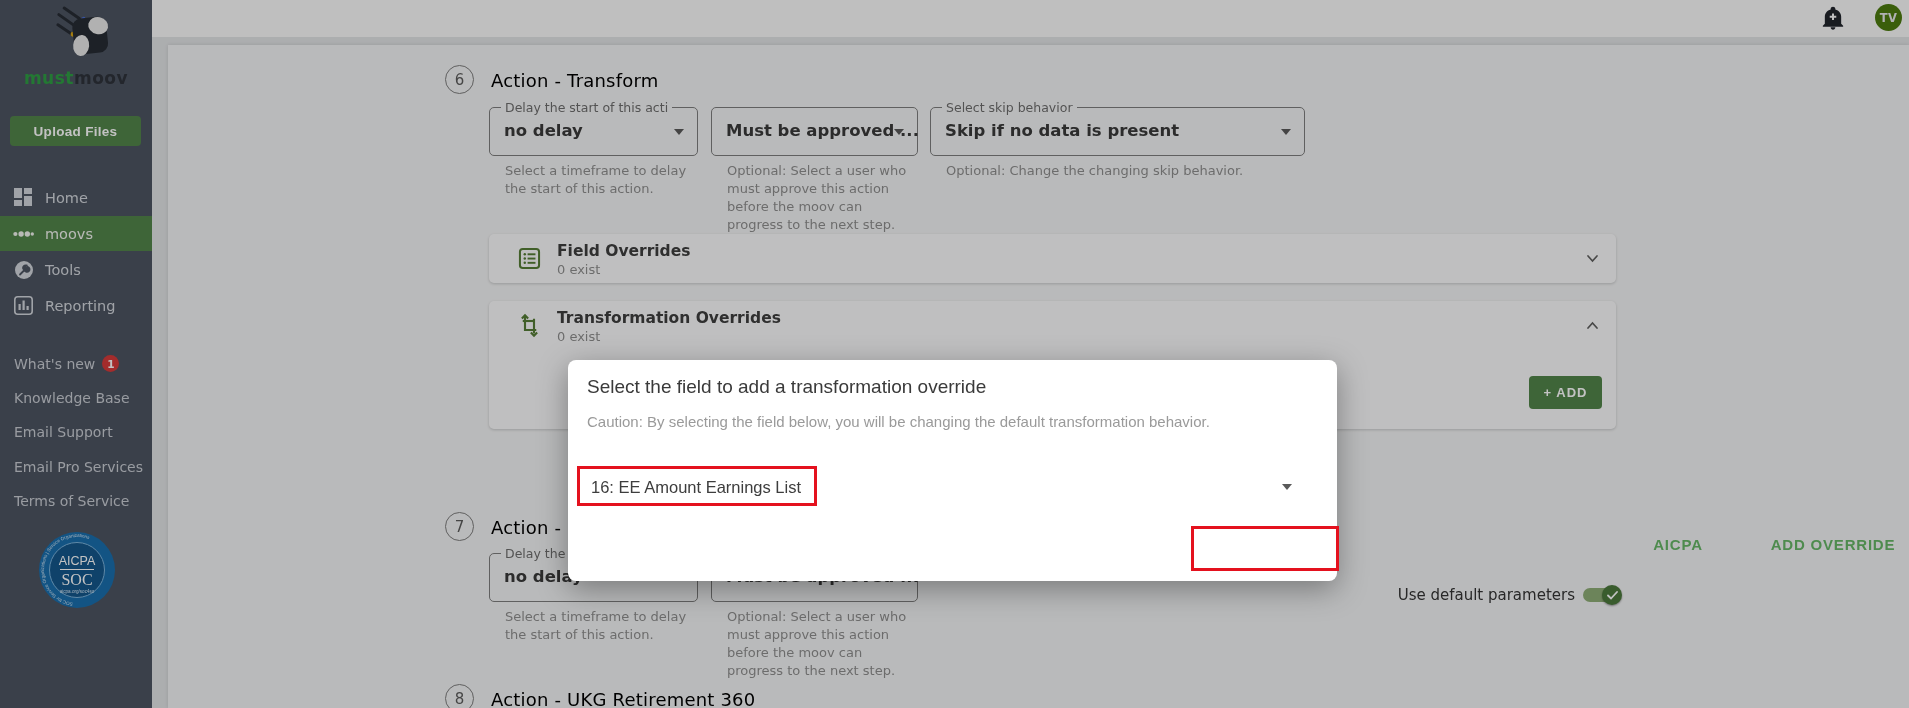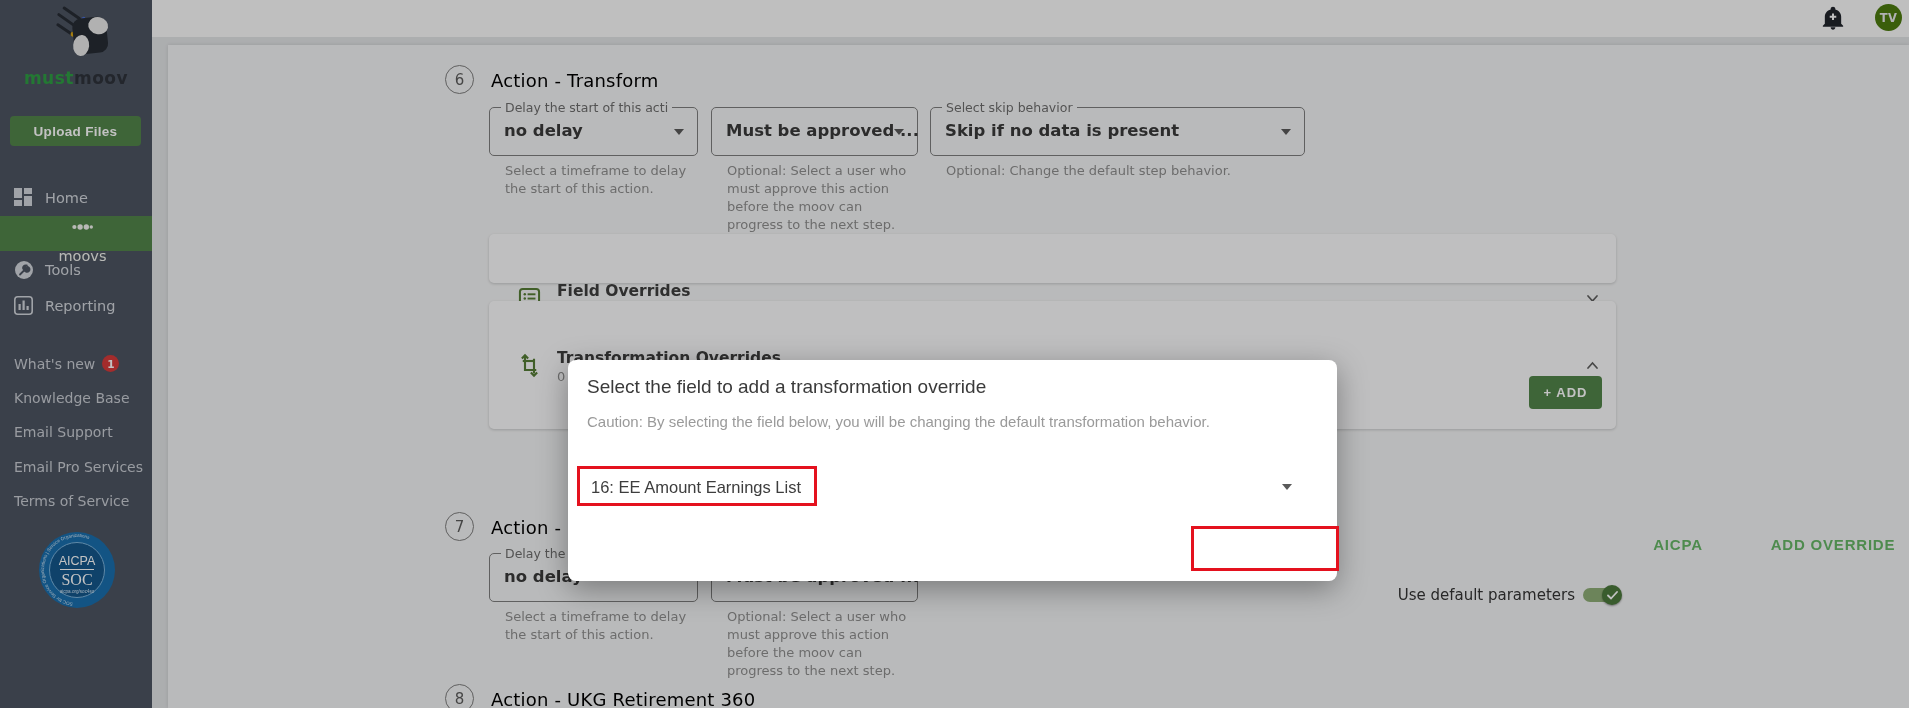--- a/index.html
+++ b/index.html
@@ -13,21 +13,21 @@
   
   .sidebar { position:absolute; left:0; top:0; width:152px; height:708px; background:#4d5562; z-index:5; }
   .logo-wrap { position:absolute; left:0; top:4px; width:152px; text-align:center; }
   .logo-text { font-size:17px; font-weight:bold; letter-spacing:.5px; margin-top:-2px; }
   .logo-text .lg { color:#2f9e44; }
   .logo-text .lb { color:#2e333b; }
   .upload-btn { position:absolute; left:10px; top:116px; width:131px; height:30px; background:#52854a; color:#fff;
                 font-size:13.5px; font-weight:bold; border:none; border-radius:4px; cursor:pointer; letter-spacing:.3px; }
   .nav-item { position:absolute; left:0; width:152px; height:35px; display:flex; align-items:center; gap:11px; padding-left:13px;
               color:#d3d7dd; font-size:14.5px; cursor:pointer; }
-  .nav-item.active { background:#52854a; color:#f2f4ef;flex-direction:column; }
+  .nav-item.active { background:#52854a; color:#f2f4ef; }
   .nav-icon { width:21px; height:21px; flex:0 0 21px; display:flex; align-items:center; justify-content:center; }
   .side-link { position:absolute; left:14px; color:#c9cdd4; font-size:14px; cursor:pointer; white-space:nowrap; display:flex; align-items:center; gap:7px; }
   .badge-1 { display:inline-flex; width:17px; height:17px; border-radius:50%; background:#d63a3a; color:#fff; font-size:10.5px;
              align-items:center; justify-content:center; font-weight:bold; }
   .soc { position:absolute; left:38px; top:530px; }
 
   
   .bell { position:absolute; top:4px; right:62px; width:28px; height:28px; cursor:pointer; }
   .avatar { position:absolute; top:4px; right:7px; width:27px; height:27px; border-radius:50%; background:#4d7c0f; color:#e8eaed;
             display:flex; align-items:center; justify-content:center; font-size:11.5px; font-weight:bold; letter-spacing:.5px; cursor:pointer; }
@@ -39,21 +39,21 @@
 
   .field { position:absolute; height:49px; border:1px solid #7f7f7f; border-radius:5px; cursor:pointer; background:transparent; }
   .field .legend { position:absolute; top:-8px; left:11px; font-size:12.5px; color:#6e6e6e; background:#f4f5f6; padding:0 4px; white-space:nowrap; }
   .field .value { position:absolute; left:14px; top:13px; font-size:16.5px; font-weight:600; color:#3b3b3b; white-space:nowrap; }
   .caret { position:absolute; right:13px; top:21px; width:0; height:0; border-left:5.5px solid transparent;
            border-right:5.5px solid transparent; border-top:6.5px solid #5a5a5a; }
   .helper { position:absolute; font-size:13px; line-height:18px; color:#8f8f8f; }
 
   
   .ovr-card { position:absolute; left:489px; width:1127px; background:#fcfcfd; border-radius:5px; box-shadow:0 1px 3px rgba(0,0,0,.18); }
-  .ovr-head { position:relative; height:49px; cursor:pointer;margin-top:40px; }
+  .ovr-head { position:relative; height:49px; cursor:pointer; }
   .ovr-icon { position:absolute; left:27px; top:11px; }
   .ovr-title { position:absolute; left:68px; top:8px; font-size:15.5px; font-weight:bold; color:#3e3e3e; }
   .ovr-count { position:absolute; left:68px; top:28px; font-size:13px; color:#8f8f8f; }
   .ovr-chev { position:absolute; right:16px; top:17px; }
   .add-btn { position:absolute; left:1040px; top:75px; width:73px; height:33px; background:#52854a; color:#fff; border:none;
              border-radius:4px; font-size:13px; font-weight:bold; letter-spacing:1px; cursor:pointer; }
 
   
   .toggle-label { position:absolute; left:1360px; top:586px; width:215px; text-align:right; font-size:15px; color:#353535; }
   .toggle { position:absolute; left:1583px; top:588px; width:36px; height:14px; background:#8fae77; border-radius:7px; cursor:pointer; }
@@ -210,21 +210,21 @@
   <span class="caret"></span>
 </div>
 <div class="field" style="left:930px; top:107px; width:375px;">
   <span class="legend">Select skip behavior</span>
   <span class="value">Skip if no data is present</span>
   <span class="caret"></span>
 </div>
 
 <div class="helper" style="left:505px; top:162px; width:195px;">Select a timeframe to delay the start of this action.</div>
 <div class="helper" style="left:727px; top:162px; width:190px;">Optional: Select a user who must approve this action before the moov can progress to the next step.</div>
-<div class="helper" style="left:946px; top:162px; width:380px;">Optional: Change the default step behavior.</div>
+<div class="helper" style="left:946px; top:162px; width:380px;">Optional: Change the changing skip behavior.</div>
 
 <div class="ovr-card" style="top:234px; height:49px;">
   <div class="ovr-head">
     <span class="ovr-icon">
       <svg width="27" height="27" viewBox="0 0 24 24">
           <rect x="3.5" y="3.5" width="17" height="17" rx="2.5" fill="none" stroke="#567d36" stroke-width="1.8"></rect>
           <circle cx="7.8" cy="8.2" r="1.1" fill="#567d36"></circle>
           <circle cx="7.8" cy="12" r="1.1" fill="#567d36"></circle>
           <circle cx="7.8" cy="15.8" r="1.1" fill="#567d36"></circle>
           <rect x="10.3" y="7.4" width="7" height="1.7" fill="#567d36"></rect>

